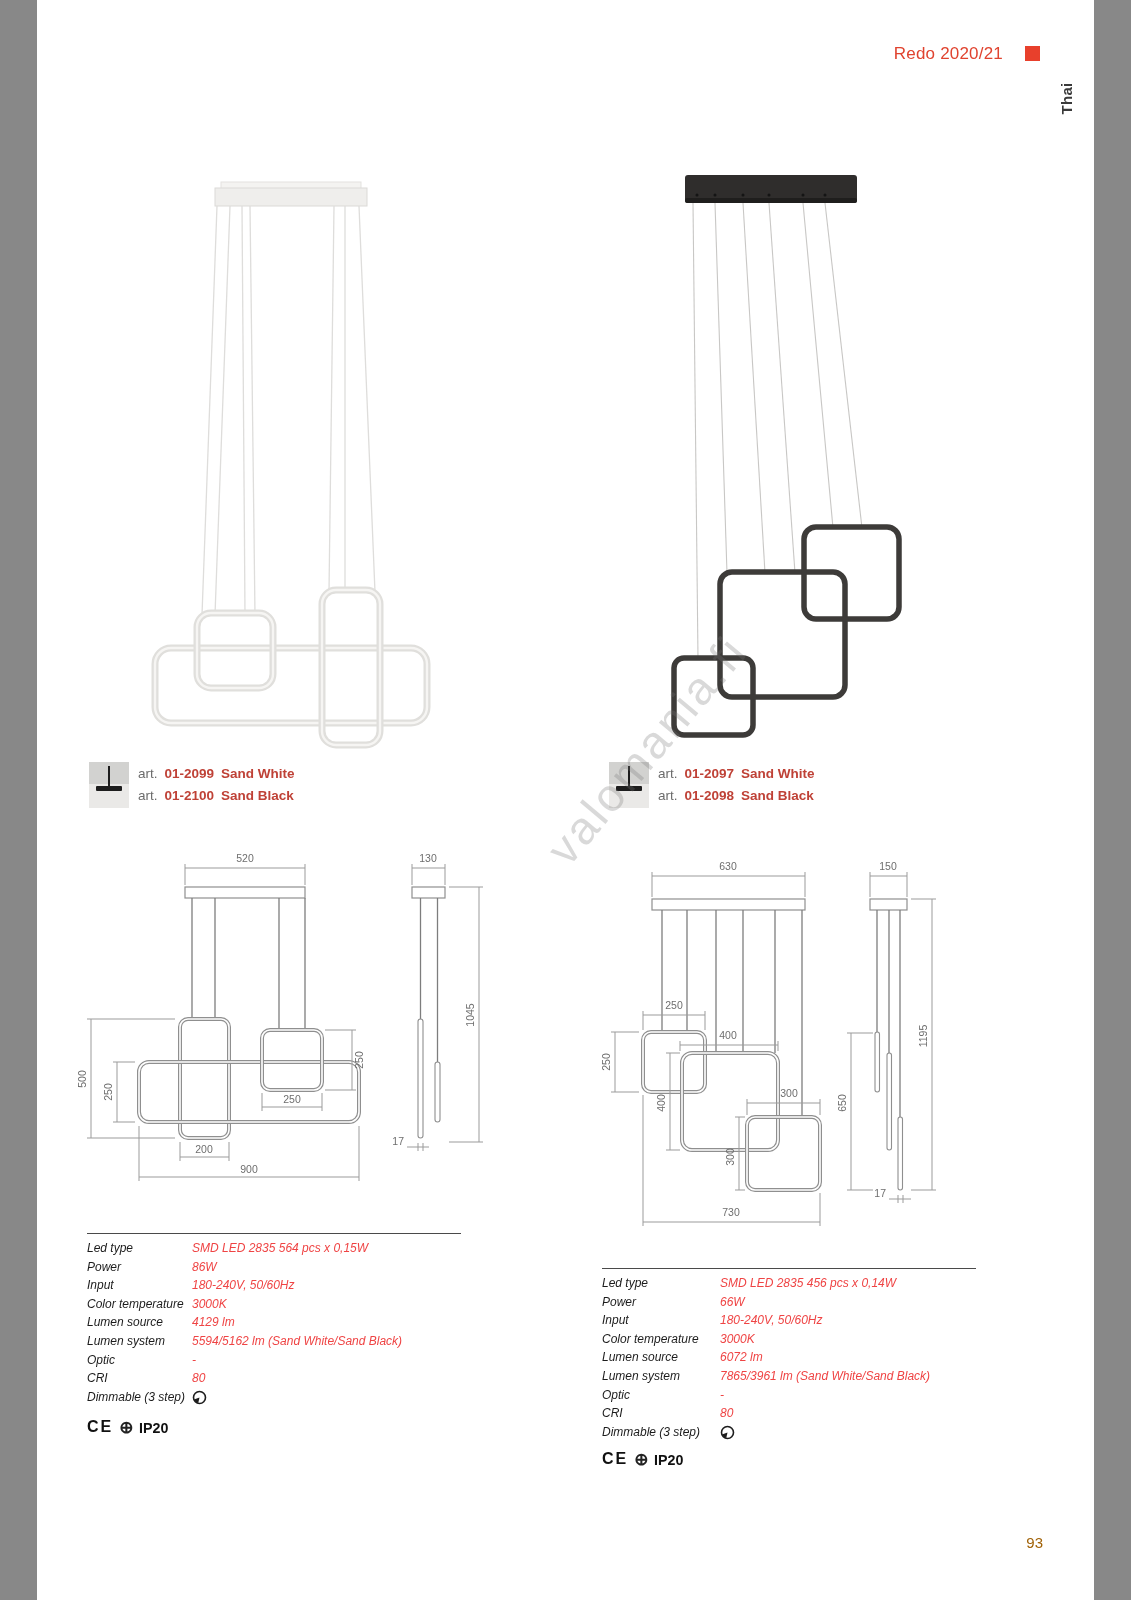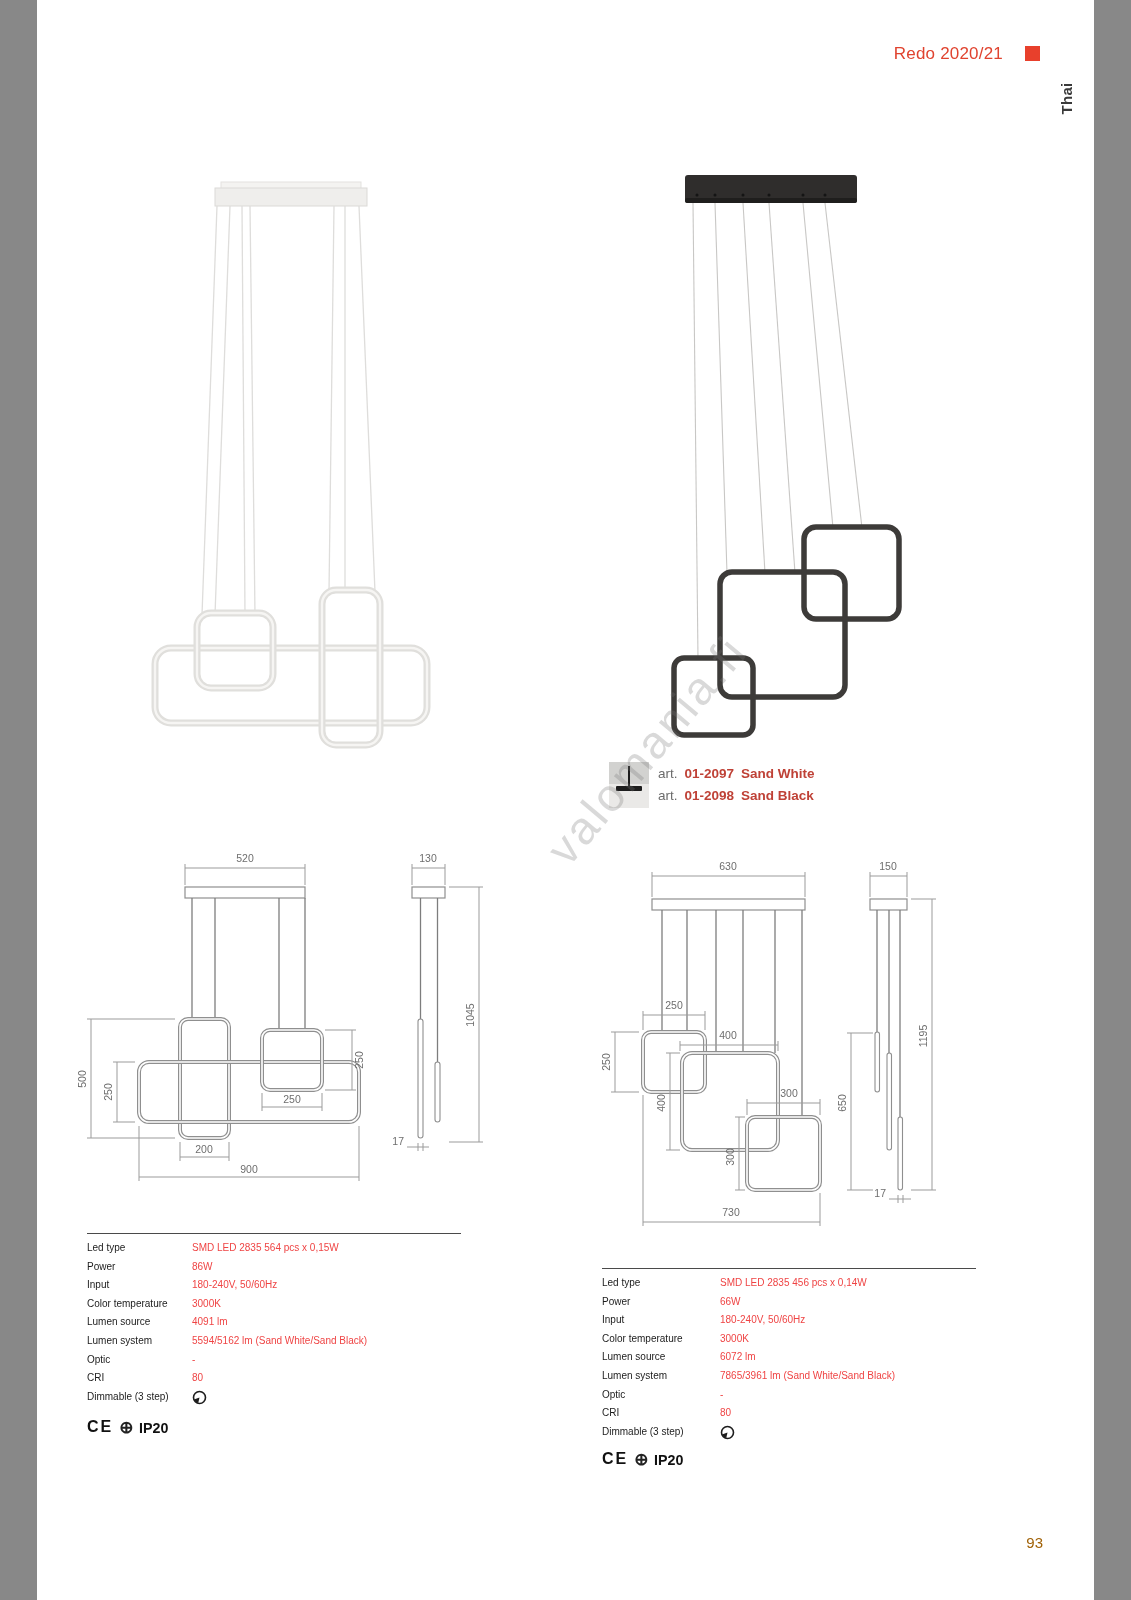--- a/index.html
+++ b/index.html
@@ -32,21 +32,21 @@
   .art-icon .bot{position:absolute;left:0;top:22px;width:100%;height:24px;background:#eae9e7;}
   .art-icon .stem{position:absolute;left:19px;top:4px;width:2px;height:21px;background:#1d1d1d;}
   .art-icon .bar{position:absolute;left:7px;top:24px;width:26px;height:5px;background:#1d1d1d;border-radius:1px;}
   .art-lines{padding-top:1px;}
   .art-line{font-size:13.5px;line-height:22px;white-space:nowrap;}
   .art-prefix{color:#6b6b6b;margin-right:7px;}
   .art-code{color:#bf4136;font-weight:bold;margin-right:7px;}
   .art-finish{color:#bf4136;font-weight:bold;}
   
   .spec-table{position:absolute;width:374px;border-top:1px solid #4a4a4a;padding-top:5px;}
-  .spec-row{display:flex;font-size:10px;line-height:18.6px;}
+  .spec-row{display:flex;font-size:12px;line-height:18.6px;font-style:italic;}
   .spec-label{flex:0 0 auto;color:#1c1c1c;}
   .spec-value{color:#ef4444;}
   .spec-table.left .spec-label{width:105px;}
   .spec-table.right .spec-label{width:118px;}
   .dim-icon{margin-top:2px;}
   .certs{position:absolute;display:flex;align-items:center;gap:6px;}
   .ce-mark{font-size:16px;font-weight:bold;letter-spacing:2px;color:#111;}
   .earth-mark{font-size:17px;font-weight:600;color:#222;line-height:1;}
   .ip-mark{font-size:15px;font-weight:bold;color:#111;transform:scaleX(.95);transform-origin:left;}
   .page-number{position:absolute;right:51px;top:1534px;font-size:15px;color:#a16207;}
@@ -109,20 +109,36 @@
       <line x1="166" y1="38" x2="196" y2="363"></line>
       <line x1="188" y1="38" x2="225" y2="363"></line>
     </g>
     <g fill="none" stroke="#3d3b39" stroke-width="5.5" stroke-linejoin="round">
       <rect x="37" y="493" width="79" height="77" rx="10"></rect>
       <rect x="83" y="407" width="125" height="125" rx="12"></rect>
       <rect x="167" y="362" width="95" height="92" rx="12"></rect>
     </g>
   </svg>
 
+  <div class="art-block" style="left:52px;top:762px;">
+    <div class="art-icon">
+      <span class="top"></span>
+        <span class="bot"></span>
+        <span class="stem"></span>
+        <span class="bar"></span>
+    </div>
+    <div class="art-lines">
+      <div class="art-line">
+        <span class="art-prefix">art.</span><span class="art-code">01-2099</span><span class="art-finish">Sand White</span>
+      </div>
+      <div class="art-line">
+        <span class="art-prefix">art.</span><span class="art-code">01-2100</span><span class="art-finish">Sand Black</span>
+      </div>
+    </div>
+  </div>
 
   <div class="art-block" style="left:572px;top:762px;">
     <div class="art-icon">
       <span class="top"></span>
         <span class="bot"></span>
         <span class="stem"></span>
         <span class="bar"></span>
     </div>
     <div class="art-lines">
       <div class="art-line">
@@ -361,21 +377,21 @@
     <div class="spec-row">
         <span class="spec-label">Input</span>
         <span class="spec-value">180-240V, 50/60Hz</span>
       </div>
     <div class="spec-row">
         <span class="spec-label">Color temperature</span>
         <span class="spec-value">3000K</span>
       </div>
     <div class="spec-row">
         <span class="spec-label">Lumen source</span>
-        <span class="spec-value">4091 lm</span>
+        <span class="spec-value">4129 lm</span>
       </div>
     <div class="spec-row">
         <span class="spec-label">Lumen system</span>
         <span class="spec-value">5594/5162 lm (Sand White/Sand Black)</span>
       </div>
     <div class="spec-row">
         <span class="spec-label">Optic</span>
         <span class="spec-value">-</span>
       </div>
     <div class="spec-row">

